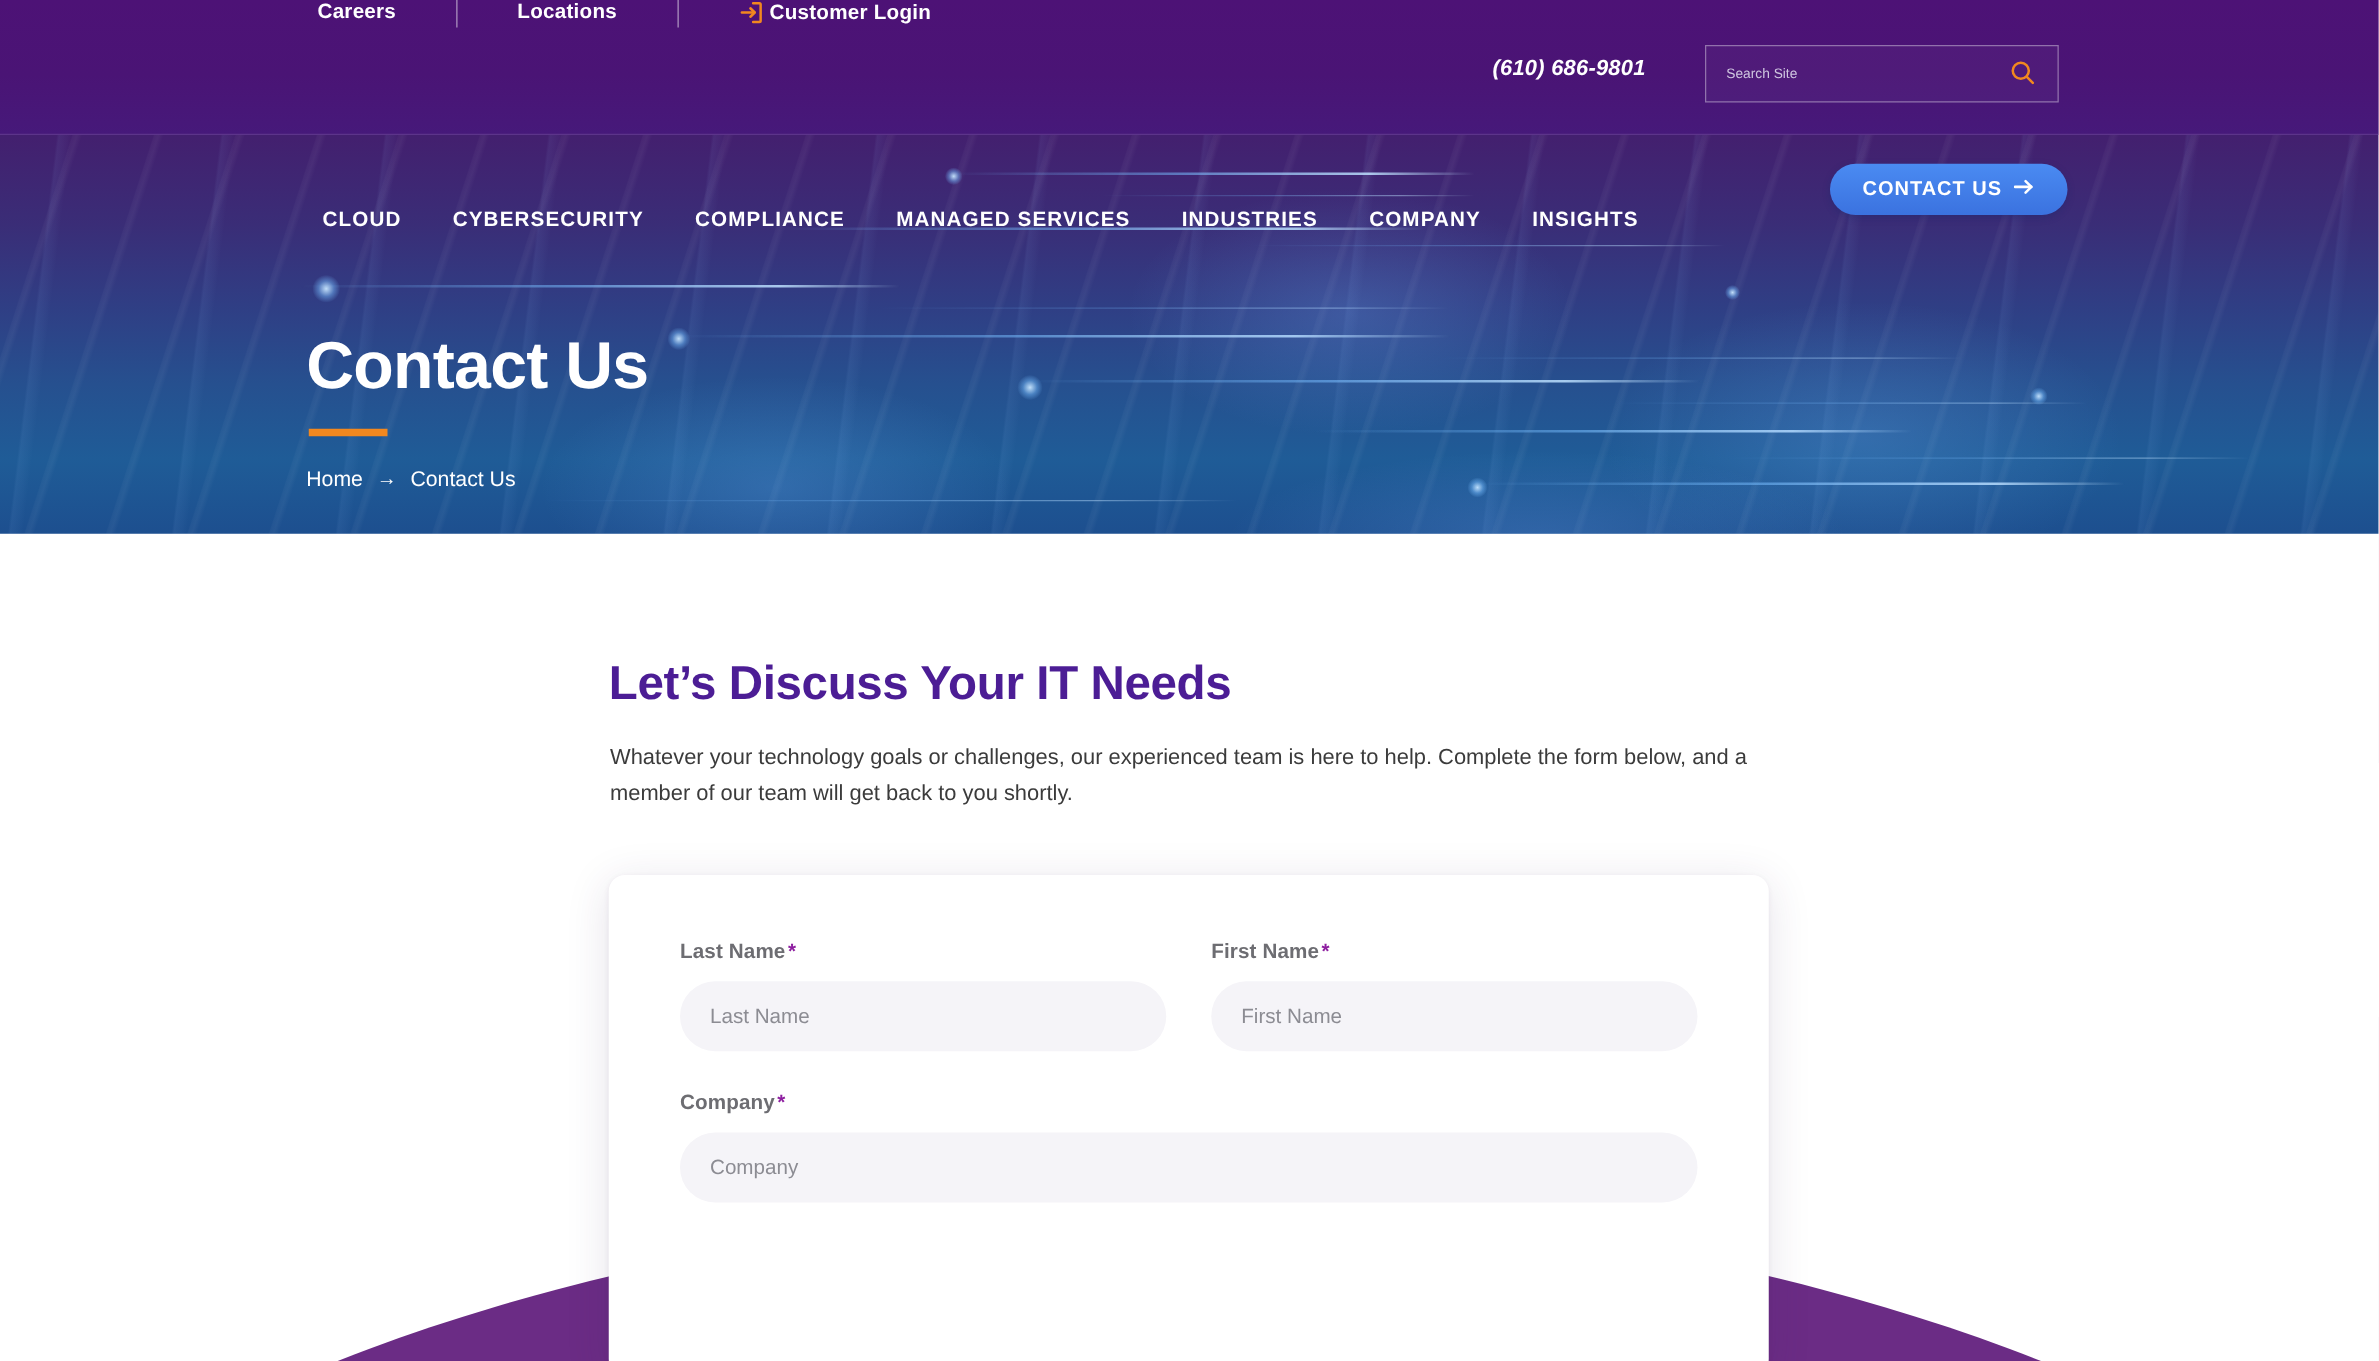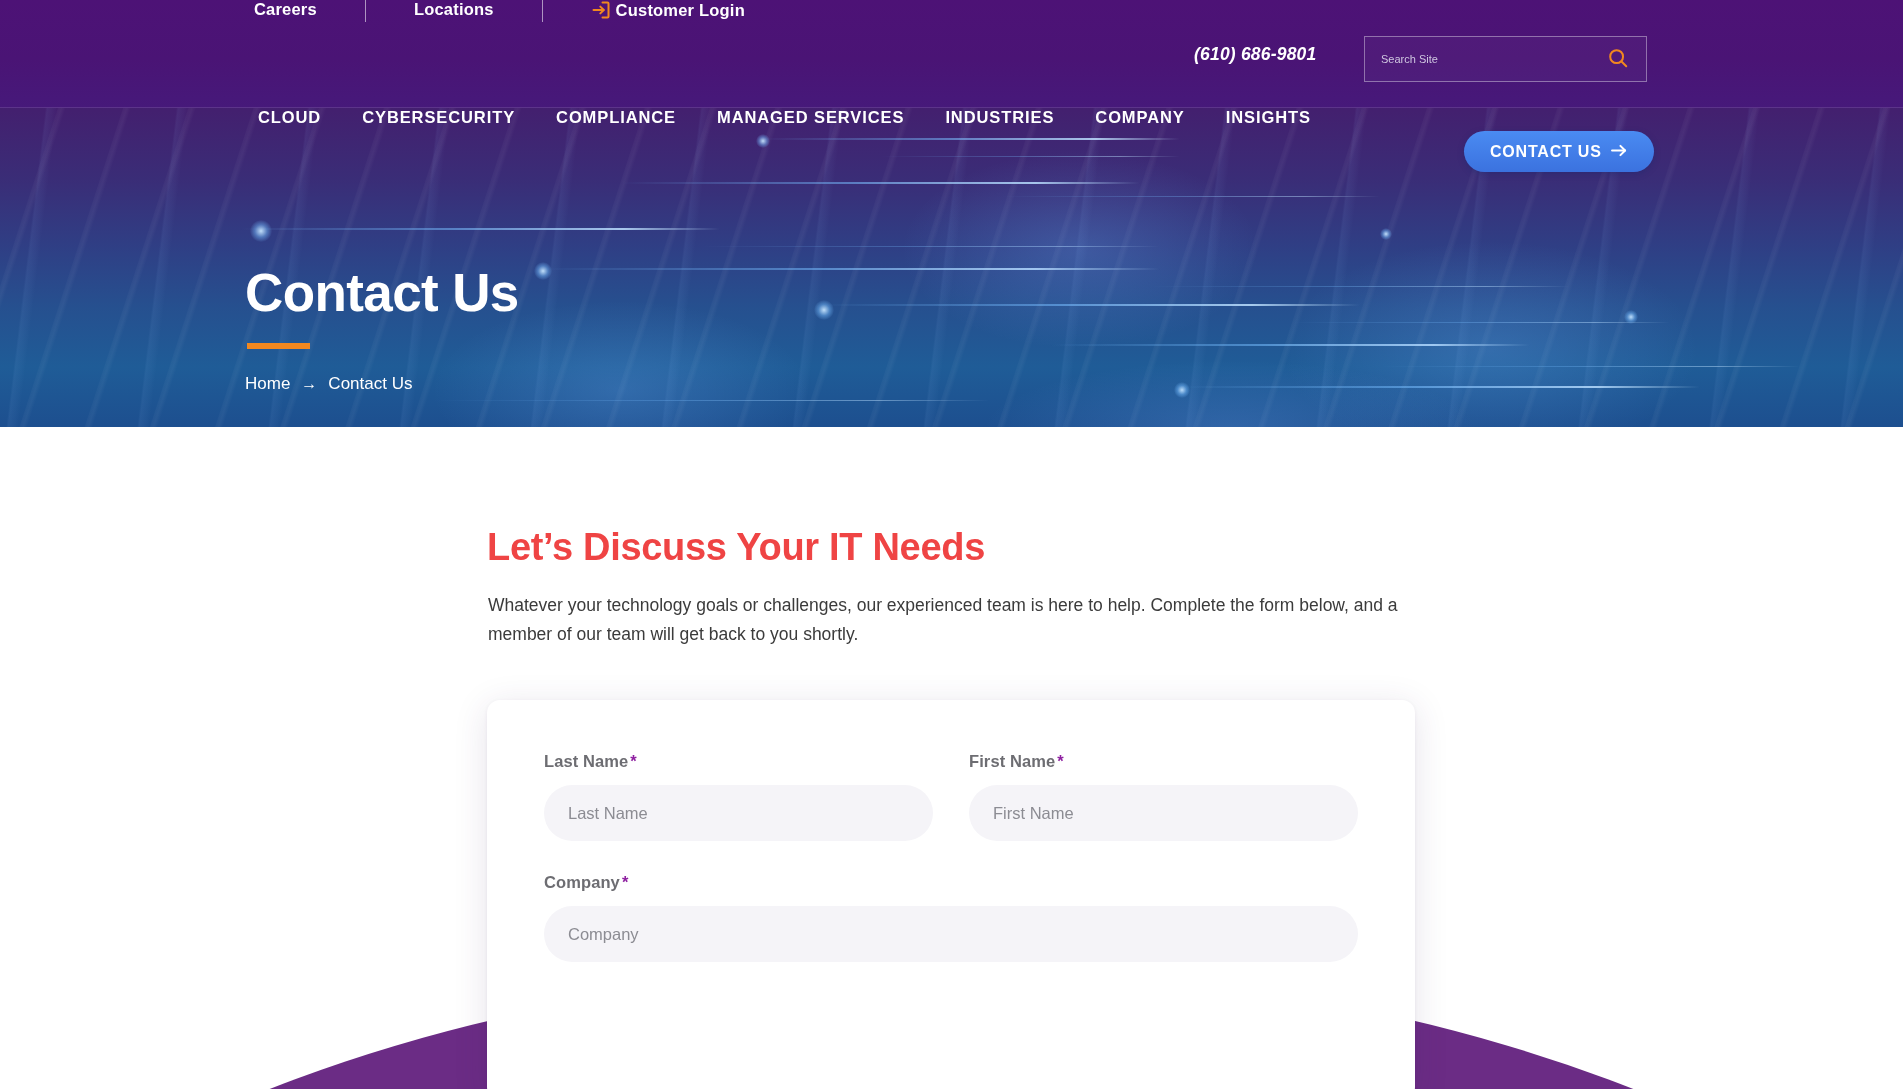--- a/index.html
+++ b/index.html
@@ -126,21 +126,21 @@
     width:24px; height:24px; background:transparent; border:none;
     cursor:pointer; display:flex; align-items:center; justify-content:center; padding:0;
   }
 
   
   .mainnav {
     position:absolute; left:0; top:108px; width:1903px; height:78px;
   }
   .nav-items {
     position:absolute; left:258px; top:0; height:78px;
-    display:flex; align-items:flex-start; gap:0;
+    display:flex; align-items:flex-end; gap:0;
   }
   .nav-item {
     color:#ffffff; font-size:16.5px; font-weight:700; letter-spacing:.9px;
     text-decoration:none; cursor:pointer; white-space:nowrap;
     margin-right:41px;
   }
   .nav-item:last-child { margin-right:0; }
   .contact-btn {
     position:absolute; left:1464px; top:131px;
     height:41px; padding:0 26px;
@@ -175,21 +175,21 @@
     position:absolute; left:-230px; top:968px;
     width:2363px; height:660px;
     background:#6b2c85;
     border-radius:50% 50% 0 0 / 100% 100% 0 0;
   }
 
   
   .content { position:absolute; left:0; top:427px; width:1903px; }
   .section-title {
     position:absolute; left:487px; top:99px;
-    font-size:38px; font-weight:800; color:#ef4444; letter-spacing:-.3px;
+    font-size:38px; font-weight:800; color:#4c1d95; letter-spacing:-.3px;
   }
   .section-copy {
     position:absolute; left:488px; top:164px; width:916px;
     font-size:17.5px; line-height:1.68; color:#3b3b3b;
   }
 
   
   .form-card {
     position:absolute; left:487px; top:273px;
     width:928px; min-height:400px;

